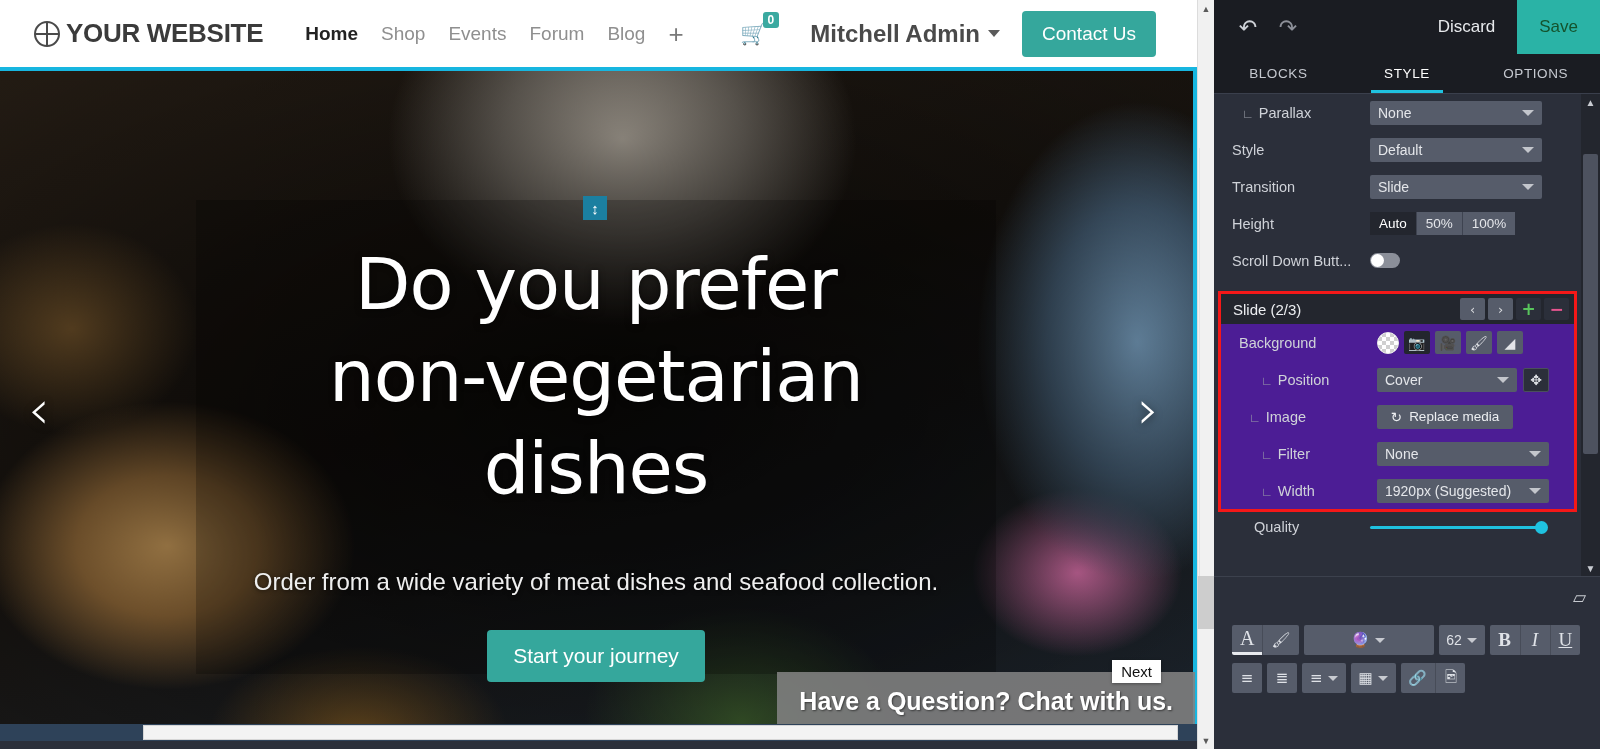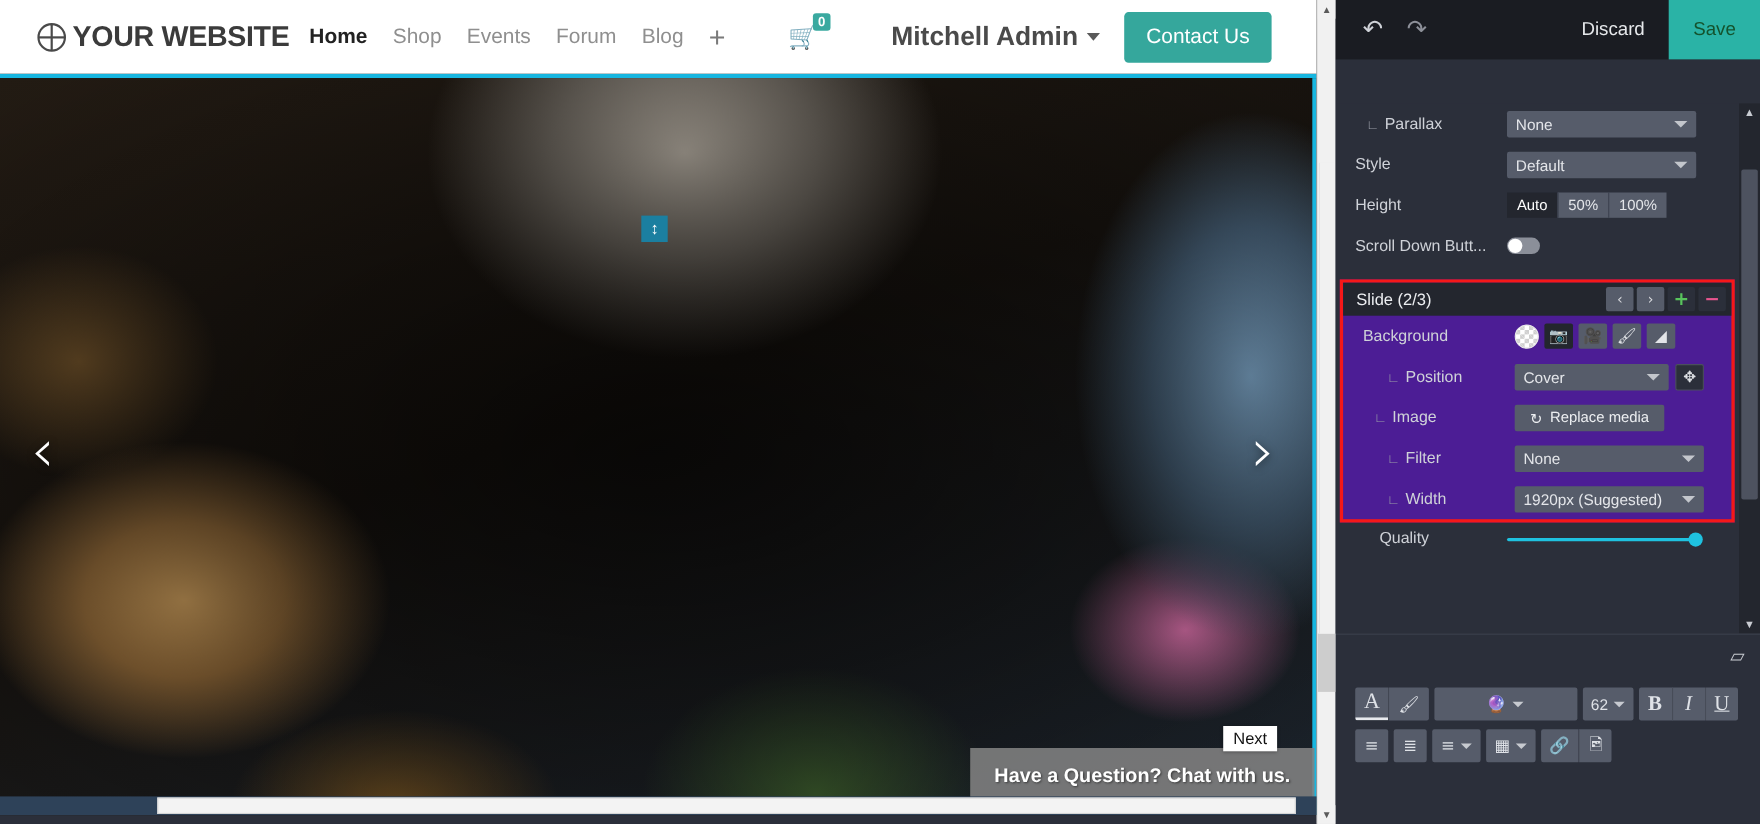--- a/index.html
+++ b/index.html
@@ -40,21 +40,21 @@
   .globe::before {
     content:""; position:absolute; left:10px; top:-1px; width:2px; height:24px;
     background:#4a4a4a; border-radius:1px; transform: rotate(0deg);
   }
   .globe::after {
     content:""; position:absolute; left:-1px; top:10px; width:24px; height:2px;
     background:#4a4a4a;
   }
   .nav {
     display: flex; align-items: center; gap: 23px;
-    margin-left: 18px;
+    margin-left: 42px;
   }
   .nav a {
     font-size: 19px; color: #8f8f8f; text-decoration: none;
     font-weight: 400; white-space: nowrap;
   }
   .nav a.active { color: #222; font-weight: 600; }
   .nav .plus { font-size: 26px; color: #7a7a7a; line-height: 1; }
   .cart-wrap { position: relative; margin-left: 34px; display:flex; align-items:center; }
   .cart-icon { font-size: 22px; color: #4a4a4a; line-height: 1; }
   .cart-badge {
@@ -157,21 +157,21 @@
   }
   .tooltip-next {
     position: absolute; right: 36px; bottom: 66px;
     background: #fff; color: #111; font-size: 15px;
     padding: 3px 9px; z-index: 12;
     box-shadow: 0 1px 3px rgba(0,0,0,0.35);
   }
   .chat-bubble {
     position: absolute; right: 2px; bottom: 17px;
     background: rgba(130,130,130,0.88);
-    color: #fff; font-size: 18px; font-weight: 700;
+    color: #fff; font-size: 25px; font-weight: 700;
     padding: 15px 22px 16px 22px; z-index: 11;
     text-shadow: 1px 1px 2px rgba(0,0,0,0.5);
     white-space: nowrap; cursor: pointer;
   }
 
   
   .site-vscroll {
     position: absolute; left: 1197px; top: 0;
     width: 17px; height: 749px; background: #f1f1f1;
     border-left: 1px solid #dcdcdc; z-index: 20;
@@ -431,20 +431,26 @@
         <button class="contact-btn">Contact Us</button>
       </div>
     </div>
 
     <div class="hero">
       <div class="hero-bg"></div>
       <div class="hero-vignette"></div>
 
       <div class="resize-handle">↕</div>
 
+      <div class="hero-inner">
+        <div class="hero-title">Do you prefer non-vegetarian dishes</div>
+        <div class="hero-rule"></div>
+        <div class="hero-sub">Order from a wide variety of meat dishes and seafood collection.</div>
+        <button class="hero-cta">Start your journey</button>
+      </div>
 
       <div class="hero-arrow prev">‹</div>
       <div class="hero-arrow next">›</div>
 
       <div class="tooltip-next">Next</div>
       <div class="chat-bubble">Have a Question? Chat with us.</div>
 
       <div class="hero-edit-border"></div>
     </div>
 
@@ -463,39 +469,51 @@
   <div class="editor">
 
     <div class="ed-topbar">
       <button class="ico-btn">↶</button>
       <button class="ico-btn disabled">↷</button>
       <span class="spacer"></span>
       <button class="discard-btn">Discard</button>
       <button class="save-btn">Save</button>
     </div>
 
+    <div class="ed-tabs">
+      <button class="ed-tab">BLOCKS</button>
+      <button class="ed-tab active">STYLE</button>
+      <button class="ed-tab">OPTIONS</button>
+    </div>
 
     <div class="ed-scrollarea">
 
       <div class="opt-row">
         <span class="opt-label sub"><span class="corner">∟</span><span>Parallax</span></span>
         <div class="select">
           <span>None</span>
           <span class="cv"></span>
         </div>
       </div>
 
       <div class="opt-row">
         <span class="opt-label">Style</span>
         <div class="select">
           <span>Default</span>
           <span class="cv"></span>
         </div>
       </div>
 
+      <div class="opt-row">
+        <span class="opt-label">Transition</span>
+        <div class="select">
+          <span>Slide</span>
+          <span class="cv"></span>
+        </div>
+      </div>
 
 
       <div class="opt-row">
         <span class="opt-label">Height</span>
         <div class="btn-group">
           <button class="seg active">Auto</button>
           <button class="seg">50%</button>
           <button class="seg">100%</button>
         </div>
       </div>

